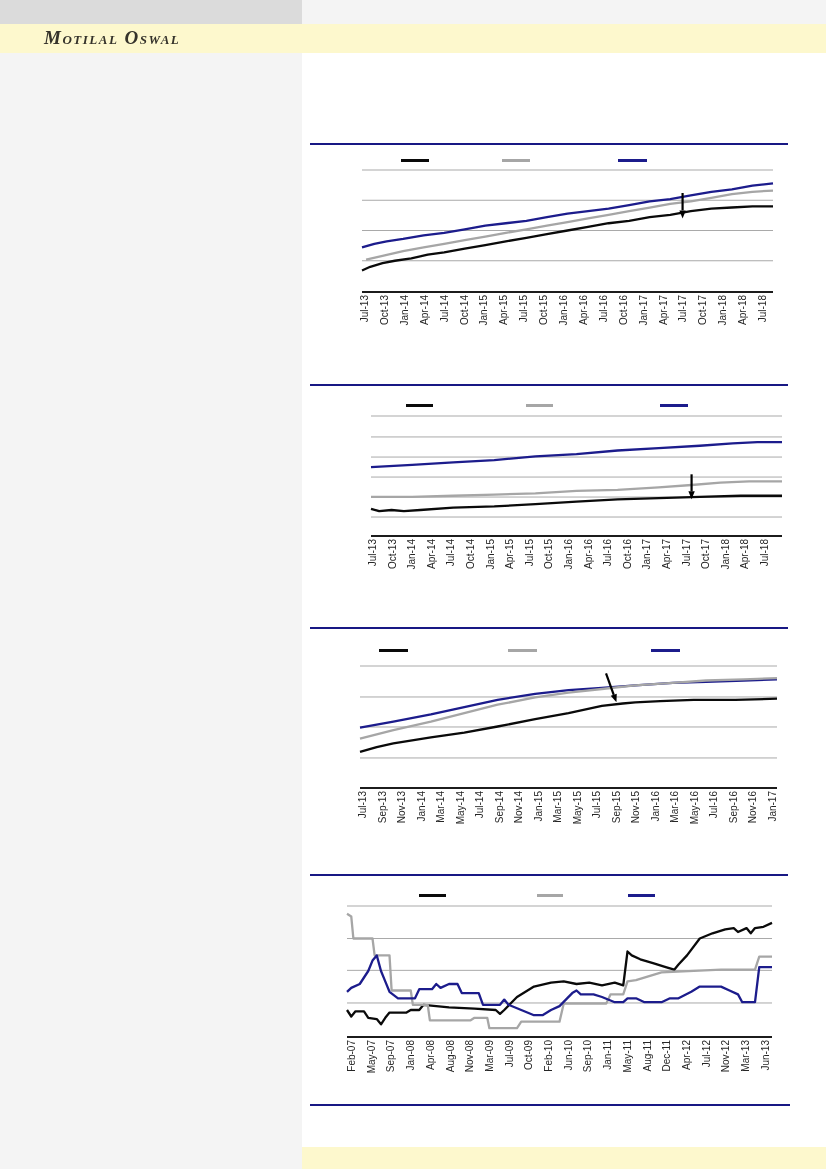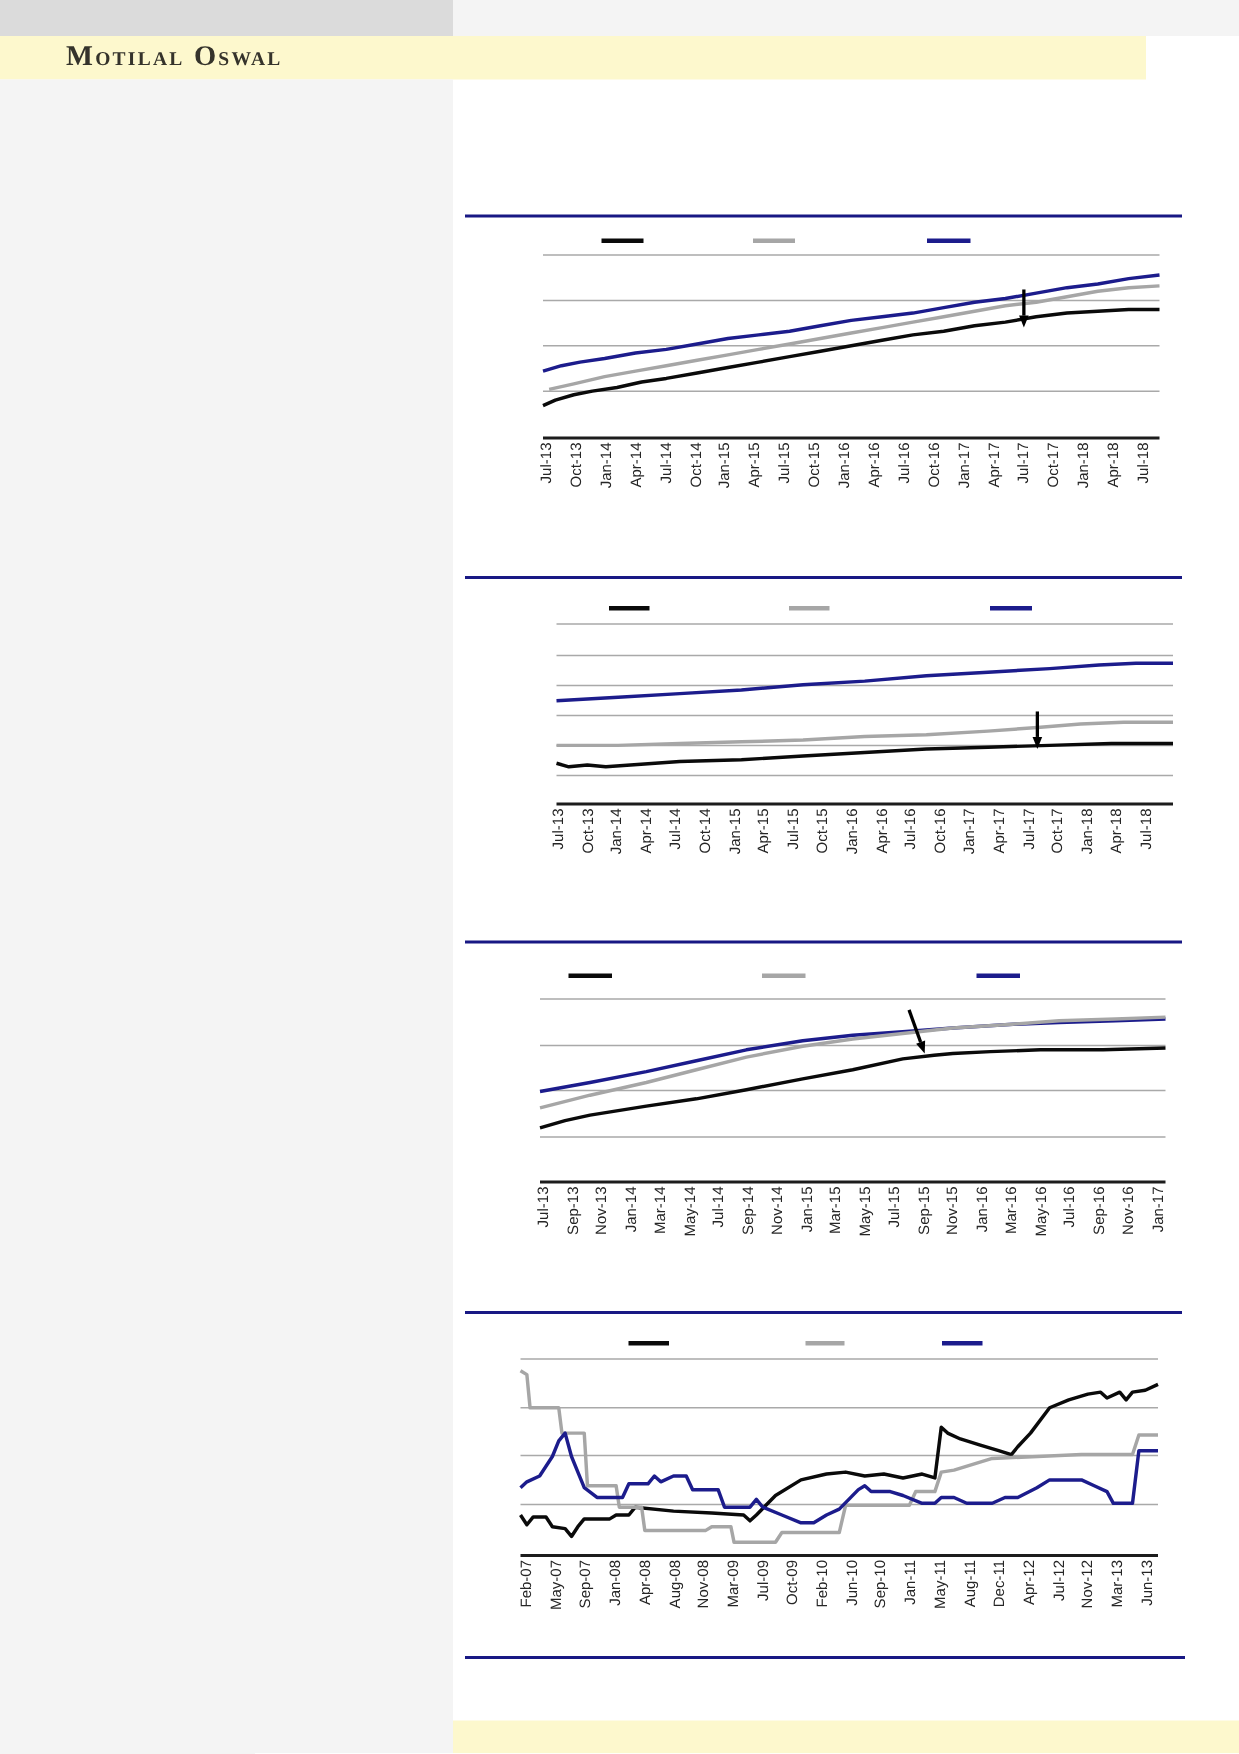--- a/index.html
+++ b/index.html
@@ -1,21 +1,21 @@
 <!DOCTYPE html>
 <html><head>
 <meta charset="utf-8">
 <style>
   html,body{margin:0;padding:0;background:#ffffff;}
   .page{position:relative;width:826px;height:1169px;background:#ffffff;overflow:hidden;
         font-family:"Liberation Sans", sans-serif;}
   .abs{position:absolute;}
   .topbar-left{left:0;top:0;width:302px;height:24px;background:#dbdbdb;}
   .topbar-right{left:302px;top:0;width:524px;height:24px;background:#f4f4f4;}
-  .brand-band{left:0;top:24px;width:764px;height:29px;background:#fdf8cd;}
+  .brand-band{left:0;top:24px;width:826px;height:29px;background:#fdf8cd;font-style:italic;}
   .brand{position:absolute;left:44px;top:3px;font-family:"Liberation Serif", serif;
          font-variant:small-caps;font-size:19px;font-weight:600;letter-spacing:1.5px;color:#35332b;}
   .left-panel{left:0;top:53px;width:302px;height:1116px;background:#f4f4f4;}
   .sep{height:2px;background:#181884;}
   .swatch{position:absolute;height:3px;}
   .plot{position:absolute;border-bottom:2px solid #1c1c1c;}
   .plot svg{position:absolute;left:0;top:0;width:100%;height:100%;overflow:visible;}
   .xlab{position:absolute;width:54px;font-size:10px;line-height:12px;color:#262626;
         text-align:right;transform-origin:0 0;transform:rotate(-90deg);white-space:nowrap;}
   .footer-band{left:302px;top:1147px;width:524px;height:22px;background:#fdf8cd;}

